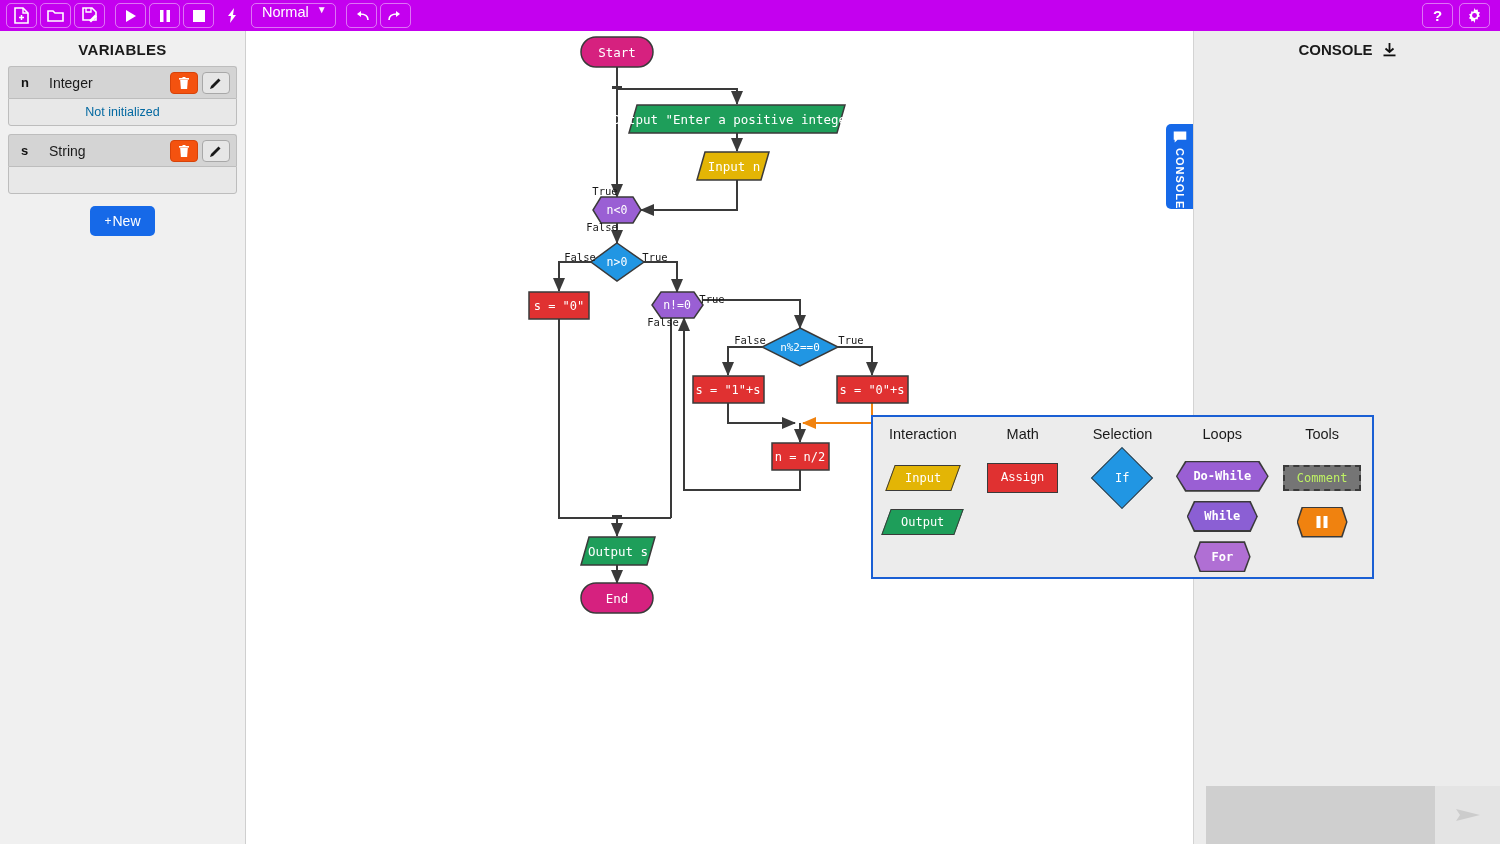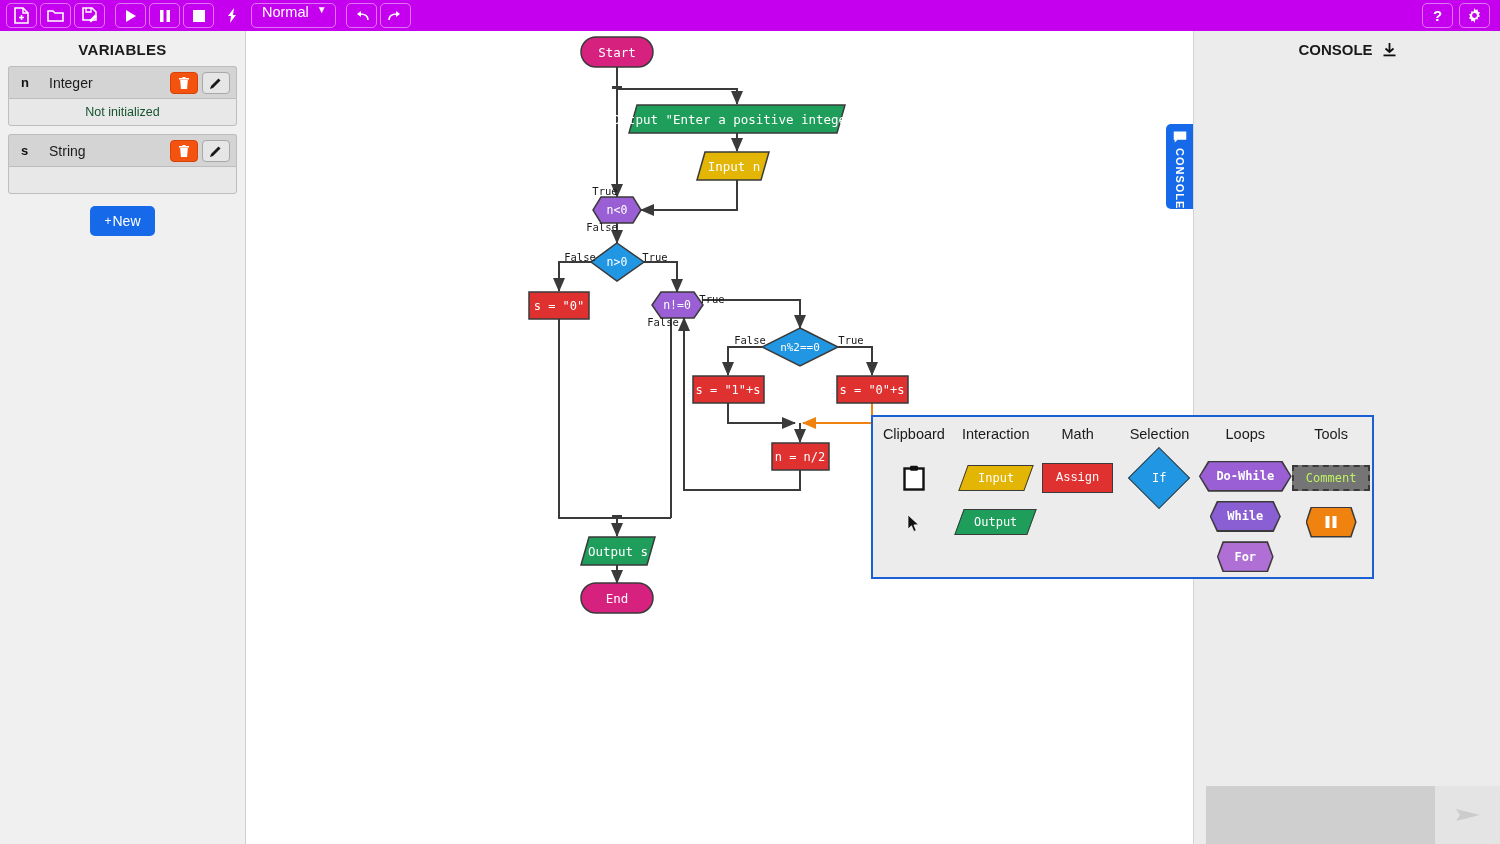--- a/index.html
+++ b/index.html
@@ -56,21 +56,21 @@
   .var-type { flex: 1; font-size: 14px; color: #1a1a1a; }
   .vbtn {
     width: 28px; height: 22px; border-radius: 4px; display: flex;
     align-items: center; justify-content: center; cursor: pointer; margin-left: 4px;
   }
   .vbtn.del { background: #f4520f; border: 1px solid #d6430a; }
   .vbtn.edit { background: #e6e6e6; border: 1px solid #a8a8a8; }
   .var-val {
     height: 28px; background: #e8e8e8; border: 1px solid #bdbdbd;
     border-radius: 0 0 3px 3px; display: flex; align-items: center;
-    justify-content: center; font-size: 12.5px; color: #14532d;
+    justify-content: center; font-size: 12.5px; color: #0369a1;
   }
   #newbtn {
     display: block; margin: 12px auto 0; background: #1669e8; color: #fff;
     border: none; border-radius: 5px; padding: 7px 14px;
     font-size: 14px; font-weight: normal; cursor: pointer;
     font-family: "Liberation Sans", sans-serif;
   }
   #newbtn .plus { font-size: 12px; vertical-align: 1px; margin-right: 1px; }
 
   
@@ -464,34 +464,20 @@
         <text x="663" y="326" text-anchor="middle">False</text>
         <text x="750" y="344" text-anchor="middle">False</text>
         <text x="851" y="344" text-anchor="middle">True</text>
       </g>
     </svg>
   </div>
 
   <div id="palette">
     <div class="pal-cols">
 
-      <div class="pal-col">
-        <div class="pal-head">Clipboard</div>
-        <div class="pal-slot">
-          <svg class="clipboard-icon" width="22" height="26" viewBox="0 0 22 26">
-            <rect x="1.5" y="3.5" width="19" height="21" fill="#fff" stroke="#111" stroke-width="2.4"></rect>
-            <rect x="7" y="0.8" width="8" height="5" rx="1.4" fill="#111"></rect>
-          </svg>
-        </div>
-        <div class="pal-slot pal-cursor">
-          <svg width="14" height="18" viewBox="0 0 14 18">
-            <path d="M1,0 L1,14 L4.5,10.8 L6.8,16.5 L9.2,15.4 L6.9,9.9 L11.5,9.7 z" fill="#111" stroke="#fff" stroke-width="0.7"></path>
-          </svg>
-        </div>
-      </div>
 
       <div class="pal-col">
         <div class="pal-head">Interaction</div>
         <div class="pal-slot">
           <div class="shape sh-io sh-input">
             <span>Input</span>
           </div>
         </div>
         <div class="pal-slot">
           <div class="shape sh-io sh-output">

